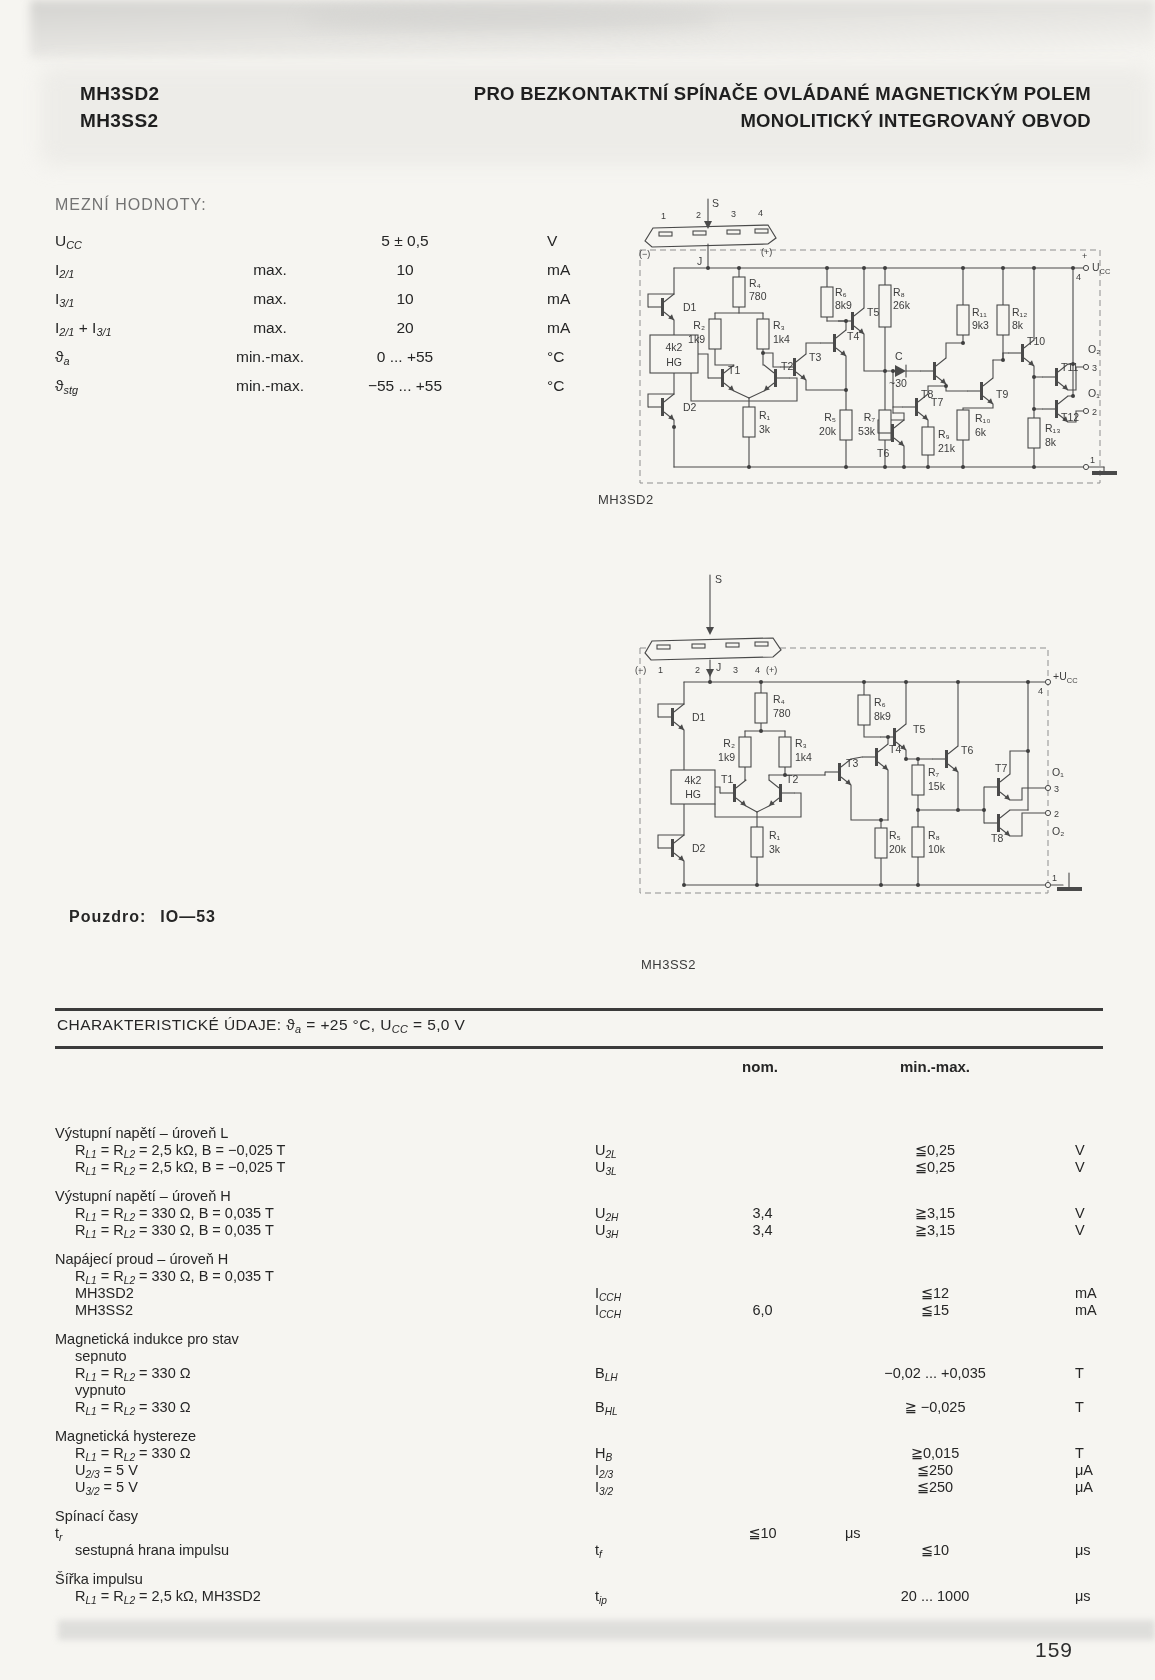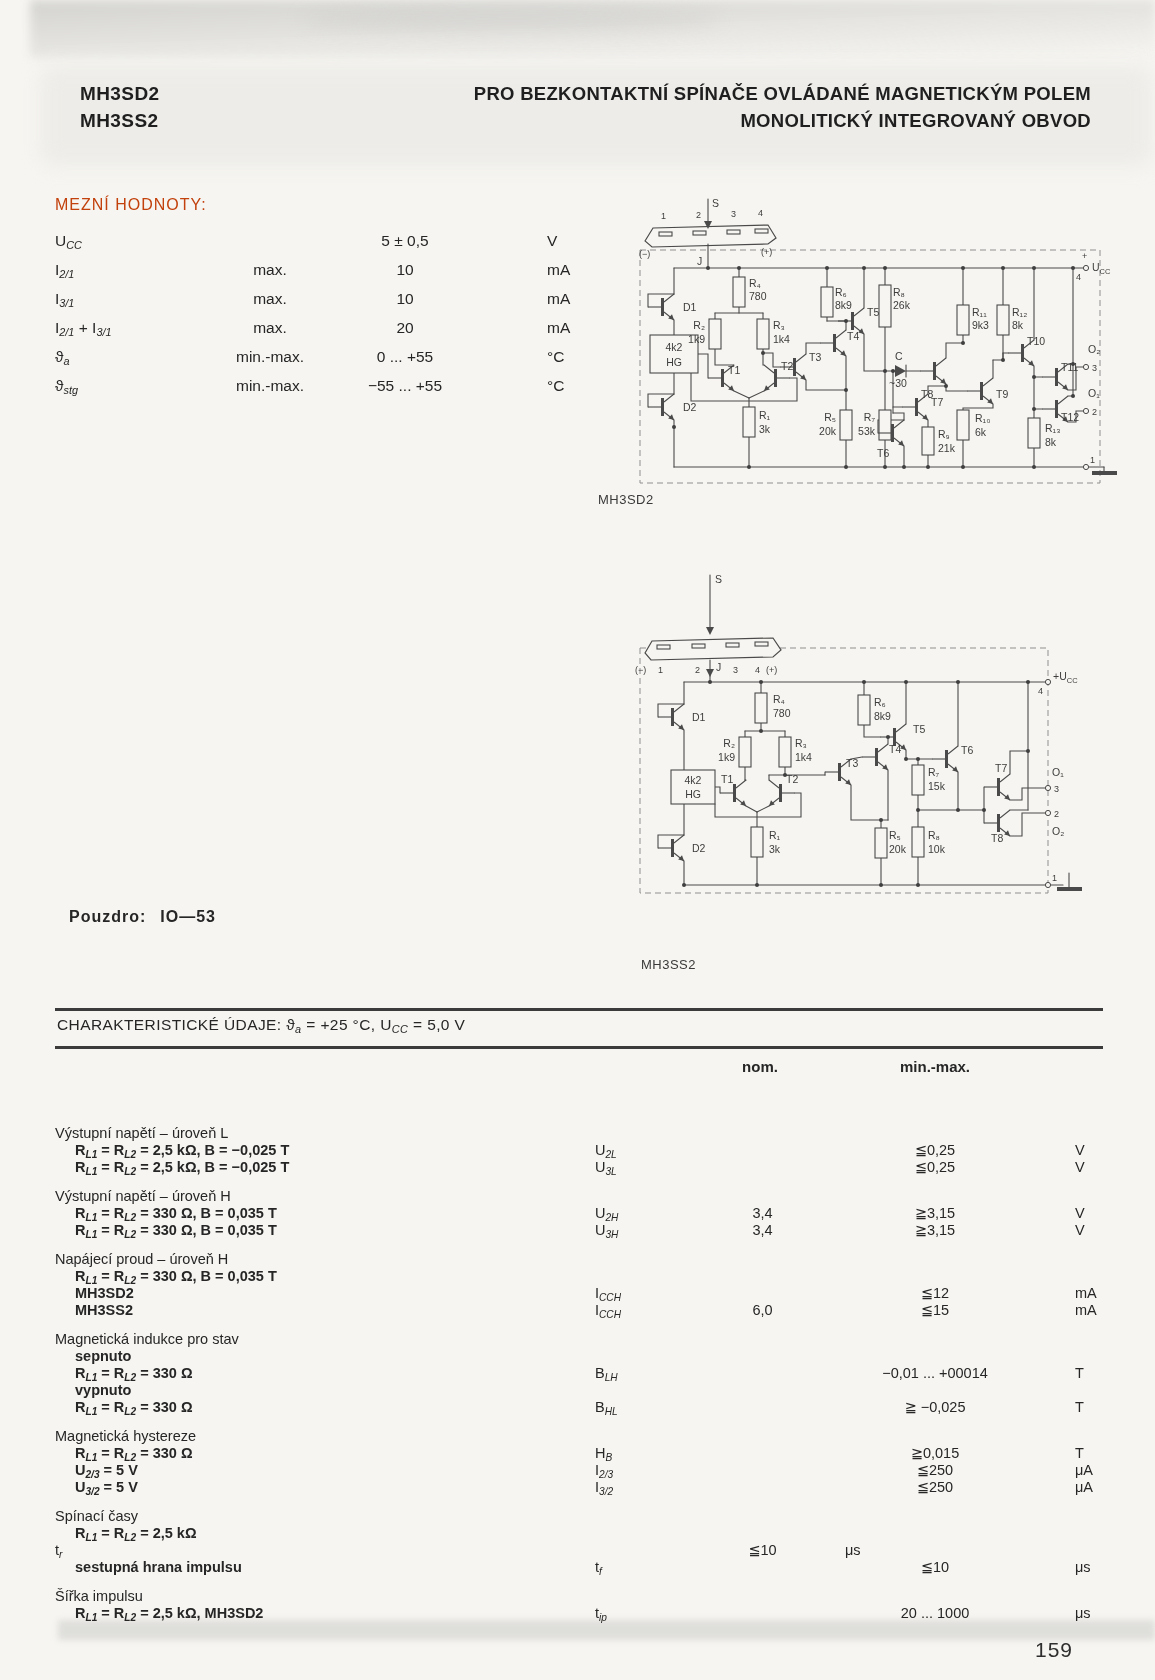--- a/index.html
+++ b/index.html
@@ -15,42 +15,42 @@
   .scan-top{left:30px;top:0;width:1125px;height:58px;
     background:linear-gradient(178deg,#b2b2b0 0%,#d8d7d4 55%,rgba(220,219,216,0) 100%);
     opacity:.5;filter:blur(5px);}
   .scan-head{left:40px;top:66px;width:1112px;height:100px;background:#e6e5e1;opacity:.55;filter:blur(10px);border-radius:10px;}
   .scan-smudge{left:300px;top:6px;width:420px;height:26px;background:#c6c6c4;opacity:.35;filter:blur(9px);border-radius:50%;}
   .scan-bottom{left:58px;top:1620px;width:1097px;height:20px;background:#cfcfcd;opacity:.6;filter:blur(3px);}
   
   .partnos{left:80px;top:80px;font-size:19px;font-weight:bold;line-height:27px;letter-spacing:.4px;color:#1f1f1f;}
   .titleblk{right:64px;top:80px;text-align:right;font-size:18.5px;font-weight:bold;line-height:27px;letter-spacing:.3px;color:#1f1f1f;}
   
-  .limits-title{left:55px;top:196px;font-size:16px;letter-spacing:1px;color:#c2410c;}
+  .limits-title{left:55px;top:196px;font-size:16px;letter-spacing:1px;color:#737373;}
   #limits-rows{left:55px;top:226px;width:640px;font-size:15.5px;}
   .lrow{display:grid;grid-template-columns:160px 110px 160px 120px;height:29px;align-items:center;}
   .lc{text-align:center;}
   .lv{text-align:center;}
   .lu{padding-left:62px;}
   sub{font-size:70%;font-style:italic;line-height:0;vertical-align:-0.25em;}
   
   .cap{font-size:13px;color:#3a3a3a;letter-spacing:.5px;}
   .pouzdro{left:55px;top:908px;font-size:16px;letter-spacing:.5px;font-weight:bold;}
   .pouzdro span{margin-left:14px;letter-spacing:1px;}
   
   .rule1{left:55px;top:1008px;width:1048px;height:3px;background:#3b3b3b;}
   .rule2{left:55px;top:1046px;width:1048px;height:2.5px;background:#3b3b3b;}
   .char-title{left:57px;top:1016px;font-size:15.5px;letter-spacing:.4px;}
   .col-nom{left:700px;top:1058px;width:120px;text-align:center;font-weight:bold;font-size:15px;}
   .col-mm{left:845px;top:1058px;width:180px;text-align:center;font-weight:bold;font-size:15px;}
   #char-rows{left:55px;top:1125px;width:1098px;font-size:14.5px;}
   .chead{line-height:17px;margin-top:12px;}
   .chead.first{margin-top:0;}
   .crow{display:grid;grid-template-columns:540px 110px 115px 230px 48px;line-height:17px;}
-  .ccond{padding-left:20px;font-weight:bold;}
+  .ccond{padding-left:20px;}
   .cnom{text-align:center;}
   .cmm{text-align:center;}
   .cunit{padding-left:25px;}
   .pagenum{left:1035px;top:1638px;font-size:21px;color:#2e2e2e;letter-spacing:1px;}
   
   svg{position:absolute;overflow:visible;}
   svg text{font-family:"Liberation Sans","DejaVu Sans",sans-serif;font-size:10.5px;fill:#3d3d3d;}
   svg .sm{font-size:9px;}
   .w{stroke:#4a4a4a;stroke-width:1.1;fill:none;stroke-linecap:round;}
   .res{fill:#f6f5f1;stroke:#4a4a4a;stroke-width:1.1;}
@@ -607,21 +607,21 @@
       <span class="ccond">sepnuto</span>
       <span class="csym"></span>
       <span class="cnom"></span>
       <span class="cmm"></span>
       <span class="cunit"></span>
     </div>
     <div class="crow">
       <span class="ccond">R<sub>L1</sub> = R<sub>L2</sub> = 330 Ω</span>
       <span class="csym">B<sub>LH</sub></span>
       <span class="cnom"></span>
-      <span class="cmm">−0,01 ... +00014</span>
+      <span class="cmm">−0,02 ... +0,035</span>
       <span class="cunit">T</span>
     </div>
     <div class="crow">
       <span class="ccond">vypnuto</span>
       <span class="csym"></span>
       <span class="cnom"></span>
       <span class="cmm"></span>
       <span class="cunit"></span>
     </div>
     <div class="crow">
@@ -648,21 +648,20 @@
     </div>
     <div class="crow">
       <span class="ccond">U<sub>3/2</sub> = 5 V</span>
       <span class="csym">I<sub>3/2</sub></span>
       <span class="cnom"></span>
       <span class="cmm">≦250</span>
       <span class="cunit">μA</span>
     </div>
     <div class="chead">Spínací časy</div>
     <div class="crow">
-      <span class="ccond">R<sub>L1</sub> = R<sub>L2</sub> = 2,5 kΩ</span>
       <span class="csym"></span>
       <span class="cnom"></span>
       <span class="cmm"></span>
       <span class="cunit"></span>
     </div>
     <div class="crow">
       <span class="csym">t<sub>r</sub></span>
       <span class="cnom"></span>
       <span class="cmm">≦10</span>
       <span class="cunit">μs</span>

